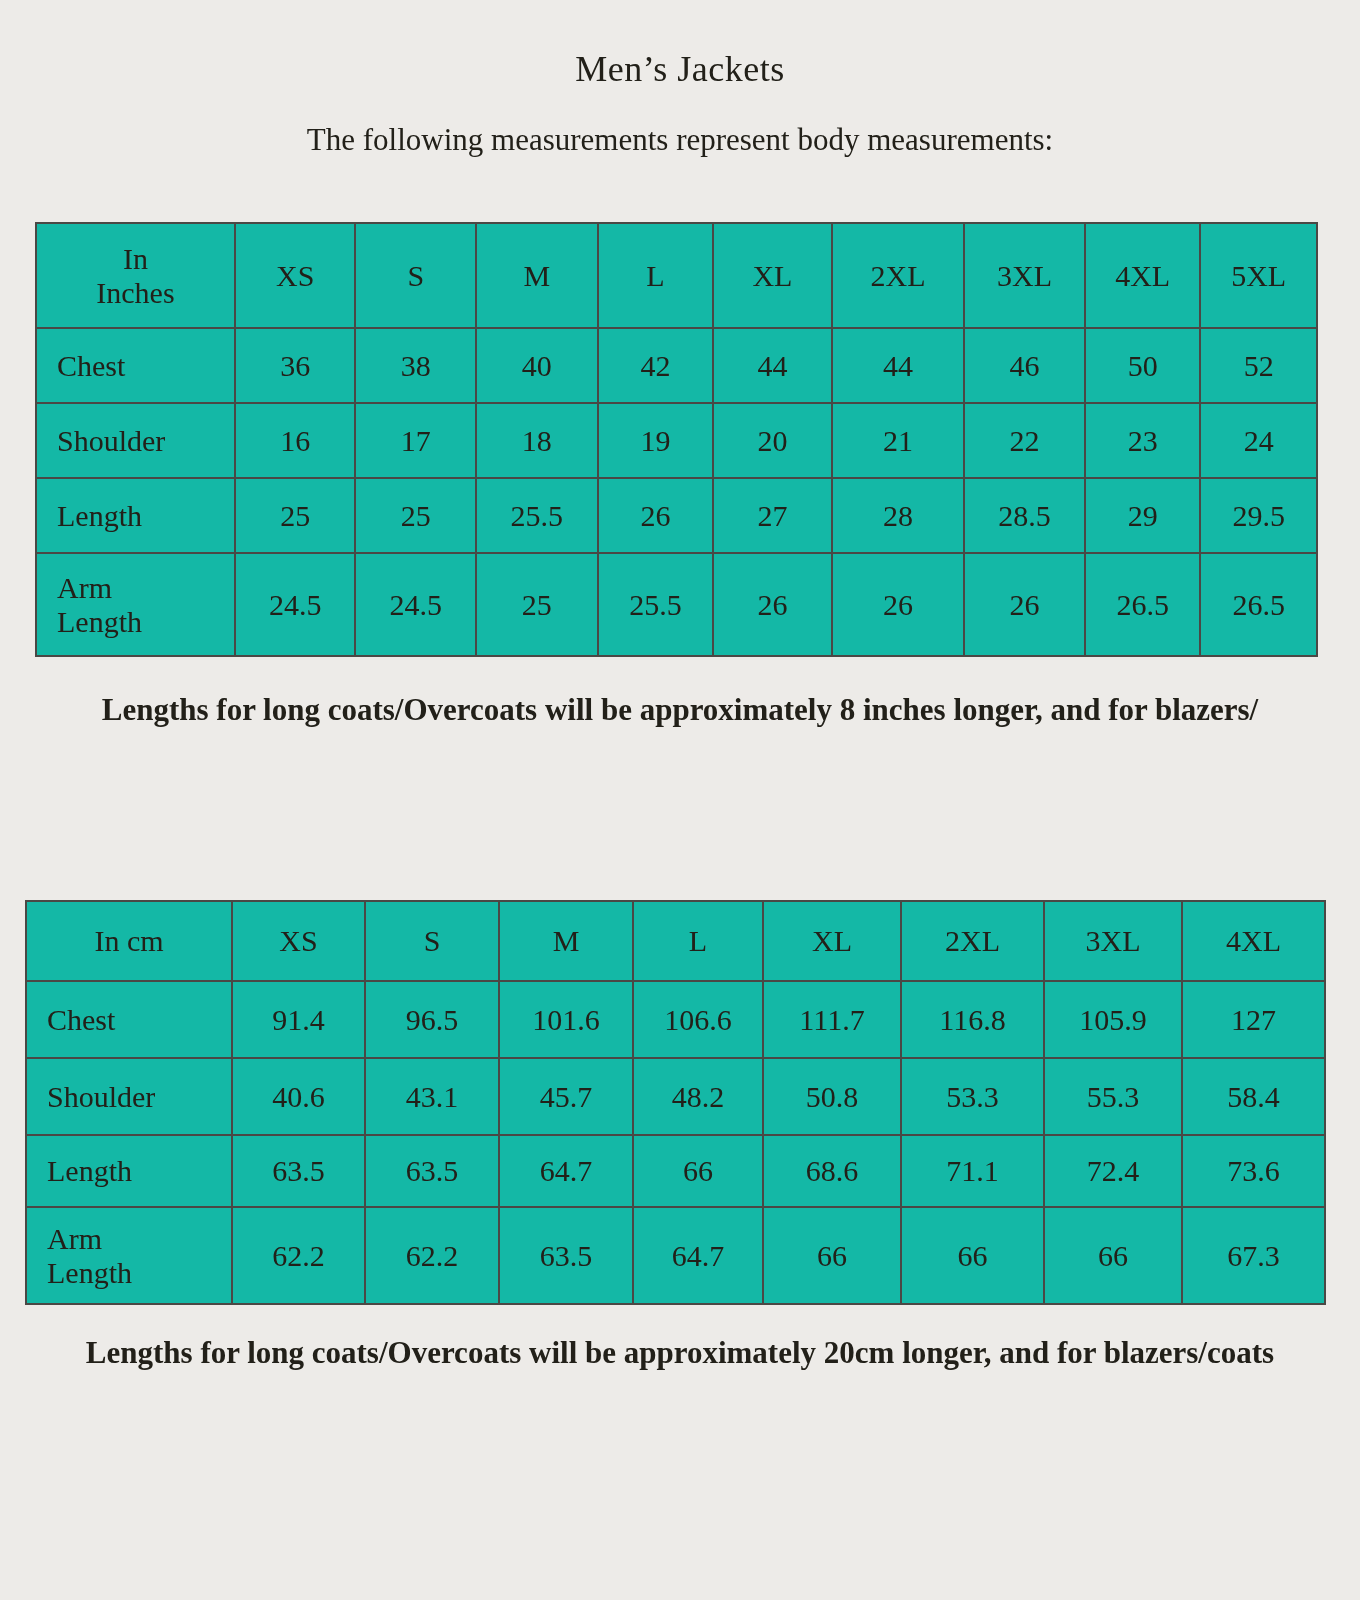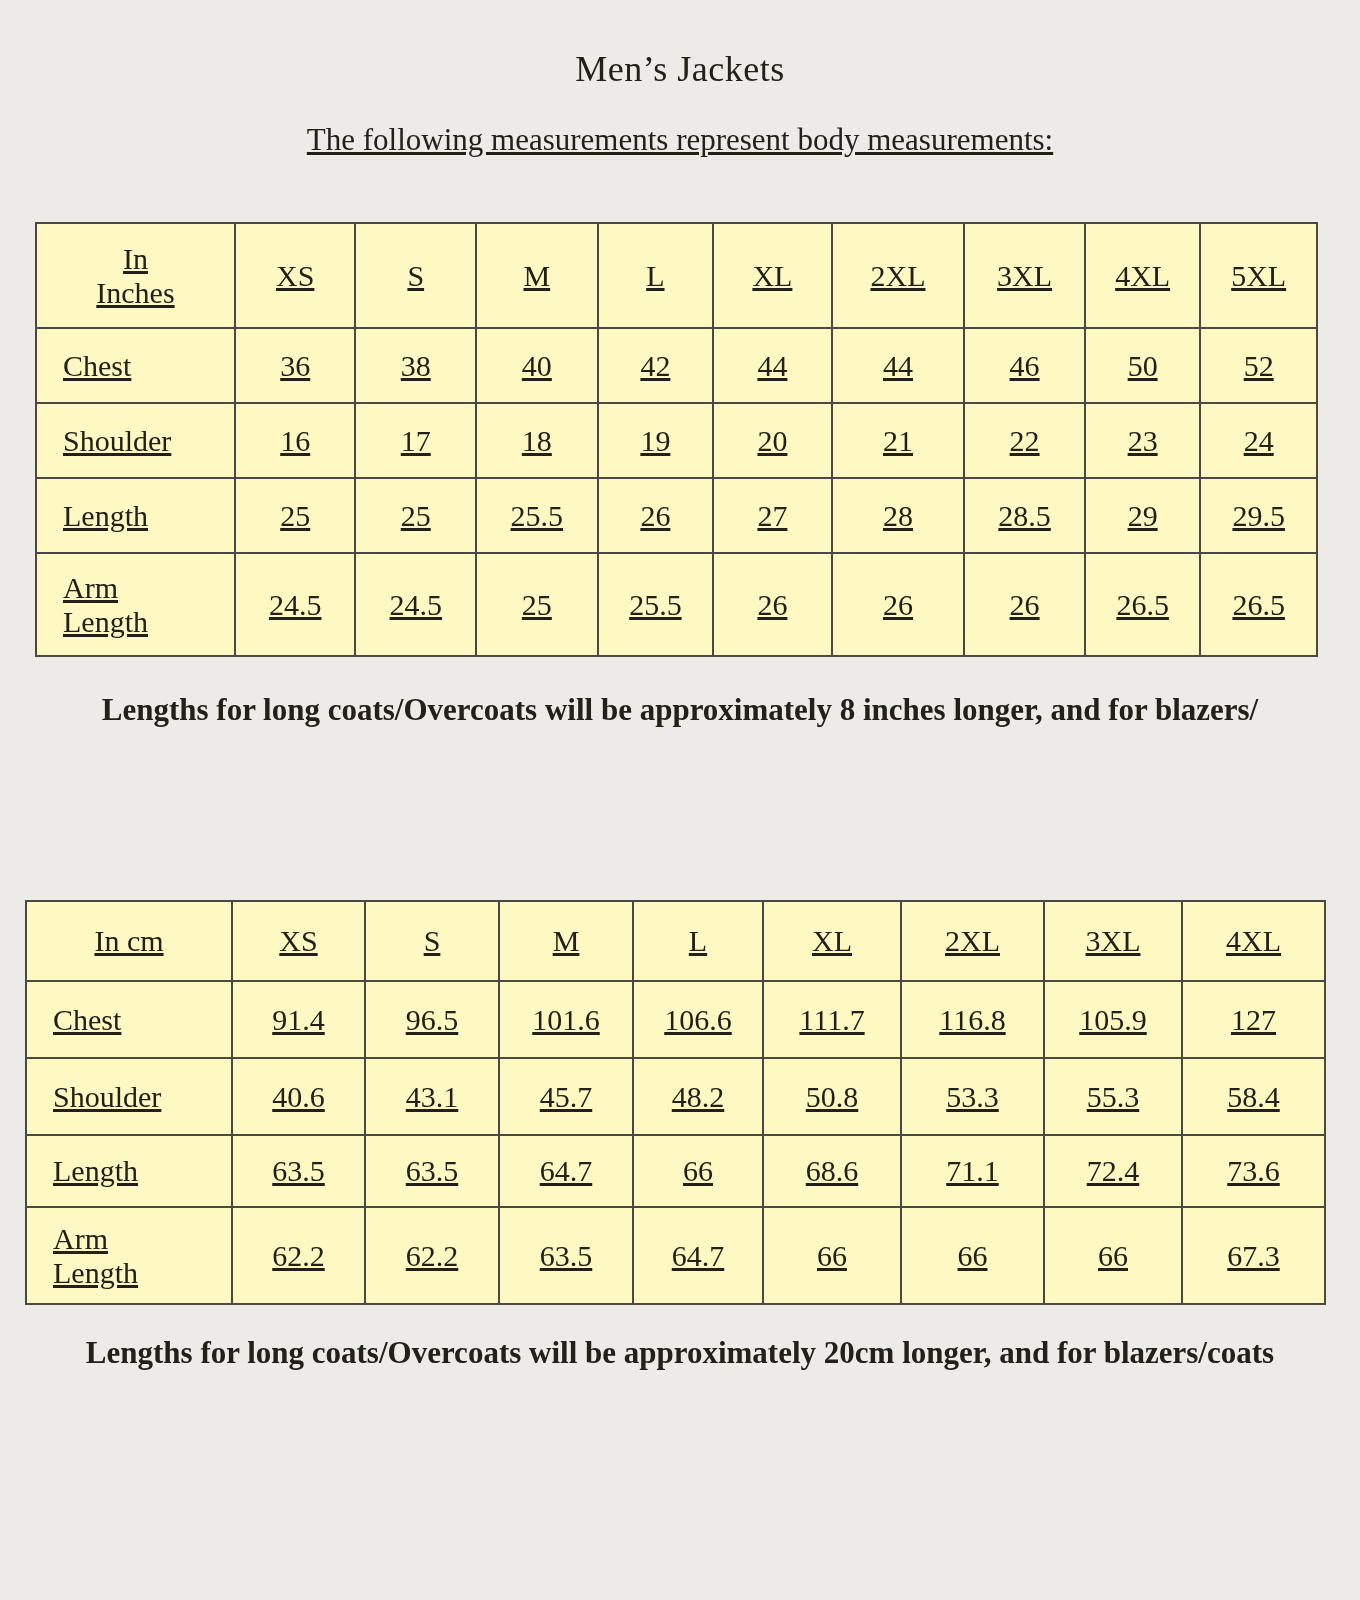--- a/index.html
+++ b/index.html
@@ -10,34 +10,34 @@
     color:#222019;
     position:relative;
     overflow:hidden;
   }
   .page-title{
     position:absolute;top:48px;left:0;width:1360px;
     text-align:center;font-size:36px;letter-spacing:0.5px;
   }
   .page-subtitle{
     position:absolute;top:122px;left:0;width:1360px;
-    text-align:center;font-size:31px;text-decoration:underline;
-  }
-  table{border-collapse:collapse;table-layout:fixed;background:#fef9c3;text-decoration:underline;}
+    text-align:center;font-size:31px;
+  }
+  table{border-collapse:collapse;table-layout:fixed;background:#14b8a6;}
   td{
     border:2px solid #4a4845;
     font-size:30px;
     text-align:center;
     vertical-align:middle;
     padding:0;
     white-space:pre-line;
   }
   td.lbl{
     text-align:left;
-    padding-left:26px;
+    padding-left:20px;
   }
   td.unit{
     text-align:center;
     padding-left:0;
   }
   #table-inches{position:absolute;left:35px;top:222px;width:1283px;}
   #table-cm{position:absolute;left:25px;top:900px;width:1117px;}
   .note{
     position:absolute;left:0;width:1360px;
     text-align:center;font-size:31px;line-height:56px;font-weight:bold;

